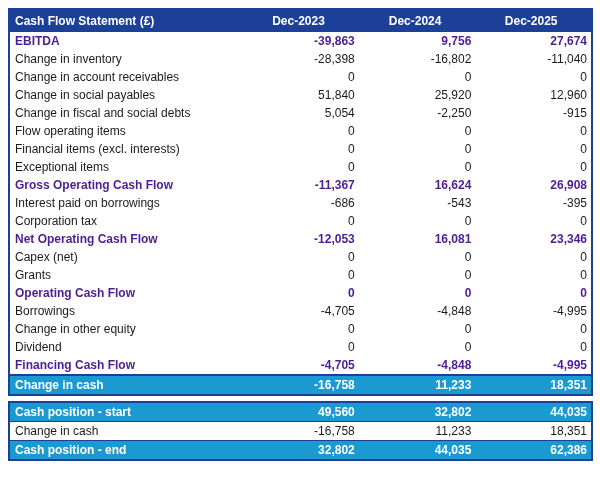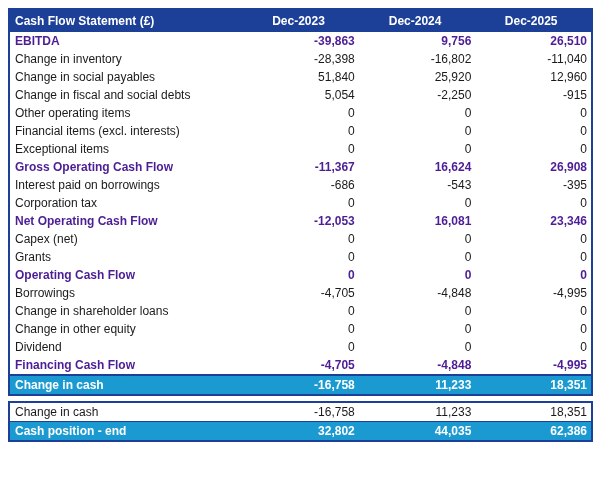--- a/index.html
+++ b/index.html
@@ -83,42 +83,48 @@
         <th>Dec-2023</th>
         <th>Dec-2024</th>
         <th>Dec-2025</th>
       </tr>
     </thead>
     <tbody>
         <tr class="row-section">
           <td>EBITDA</td>
           <td class="num">-39,863</td>
           <td class="num">9,756</td>
-          <td class="num">26,510</td>
+          <td class="num">27,674</td>
         </tr>
         <tr class="row-normal">
           <td>Change in inventory</td>
           <td class="num">-28,398</td>
           <td class="num">-16,802</td>
           <td class="num">-11,040</td>
         </tr>
         <tr class="row-normal">
+          <td>Change in account receivables</td>
+          <td class="num">0</td>
+          <td class="num">0</td>
+          <td class="num">0</td>
+        </tr>
+        <tr class="row-normal">
           <td>Change in social payables</td>
           <td class="num">51,840</td>
           <td class="num">25,920</td>
           <td class="num">12,960</td>
         </tr>
         <tr class="row-normal">
           <td>Change in fiscal and social debts</td>
           <td class="num">5,054</td>
           <td class="num">-2,250</td>
           <td class="num">-915</td>
         </tr>
         <tr class="row-normal">
-          <td>Other operating items</td>
+          <td>Flow operating items</td>
           <td class="num">0</td>
           <td class="num">0</td>
           <td class="num">0</td>
         </tr>
         <tr class="row-normal">
           <td>Financial items (excl. interests)</td>
           <td class="num">0</td>
           <td class="num">0</td>
           <td class="num">0</td>
         </tr>
@@ -168,26 +174,20 @@
           <td>Operating Cash Flow</td>
           <td class="num">0</td>
           <td class="num">0</td>
           <td class="num">0</td>
         </tr>
         <tr class="row-normal">
           <td>Borrowings</td>
           <td class="num">-4,705</td>
           <td class="num">-4,848</td>
           <td class="num">-4,995</td>
-        </tr>
-        <tr class="row-normal">
-          <td>Change in shareholder loans</td>
-          <td class="num">0</td>
-          <td class="num">0</td>
-          <td class="num">0</td>
         </tr>
         <tr class="row-normal">
           <td>Change in other equity</td>
           <td class="num">0</td>
           <td class="num">0</td>
           <td class="num">0</td>
         </tr>
         <tr class="row-normal">
           <td>Dividend</td>
           <td class="num">0</td>
@@ -210,20 +210,26 @@
   </table>
 
   <table class="t2">
     <colgroup>
       <col style="width:40%">
       <col style="width:20%">
       <col style="width:20%">
       <col style="width:20%">
     </colgroup>
     <tbody>
+        <tr class="row-highlight">
+          <td>Cash position - start</td>
+          <td class="num">49,560</td>
+          <td class="num">32,802</td>
+          <td class="num">44,035</td>
+        </tr>
         <tr class="row-normal">
           <td>Change in cash</td>
           <td class="num">-16,758</td>
           <td class="num">11,233</td>
           <td class="num">18,351</td>
         </tr>
         <tr class="row-highlight">
           <td>Cash position - end</td>
           <td class="num">32,802</td>
           <td class="num">44,035</td>

